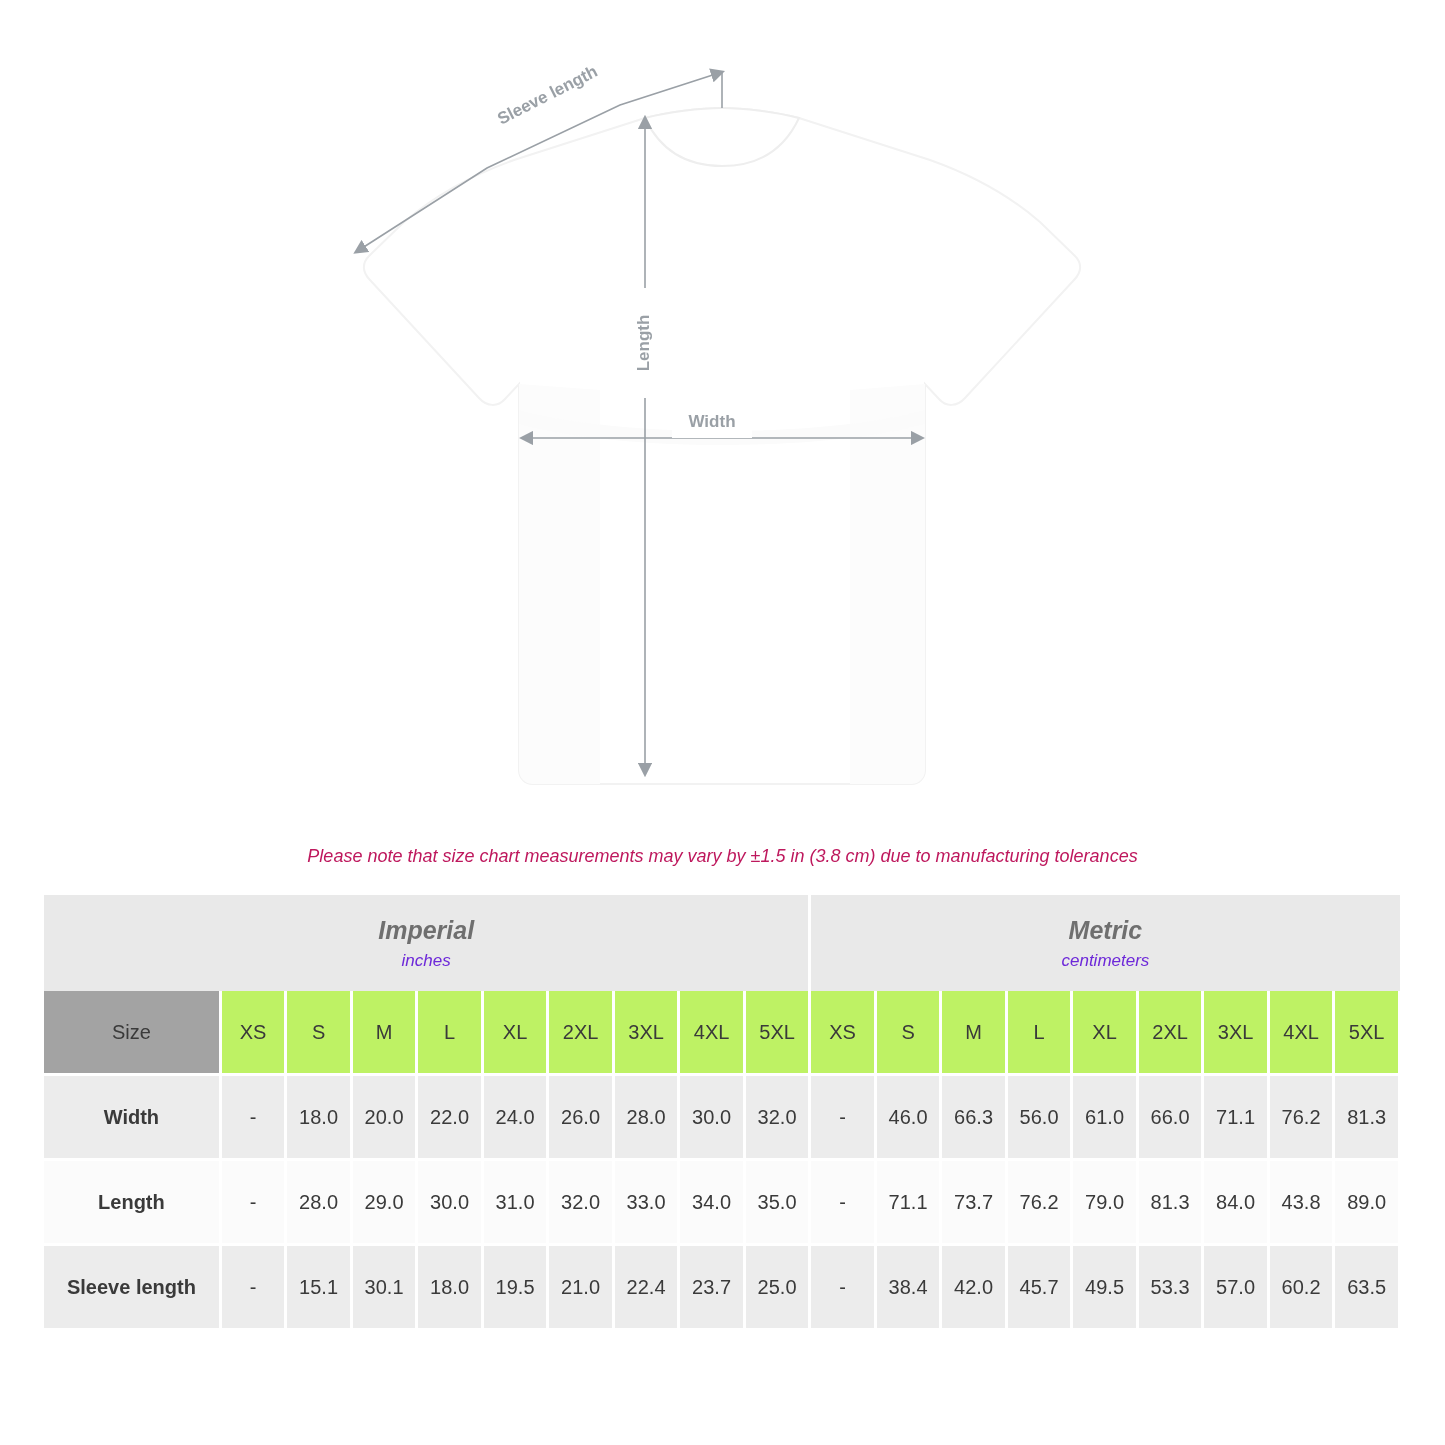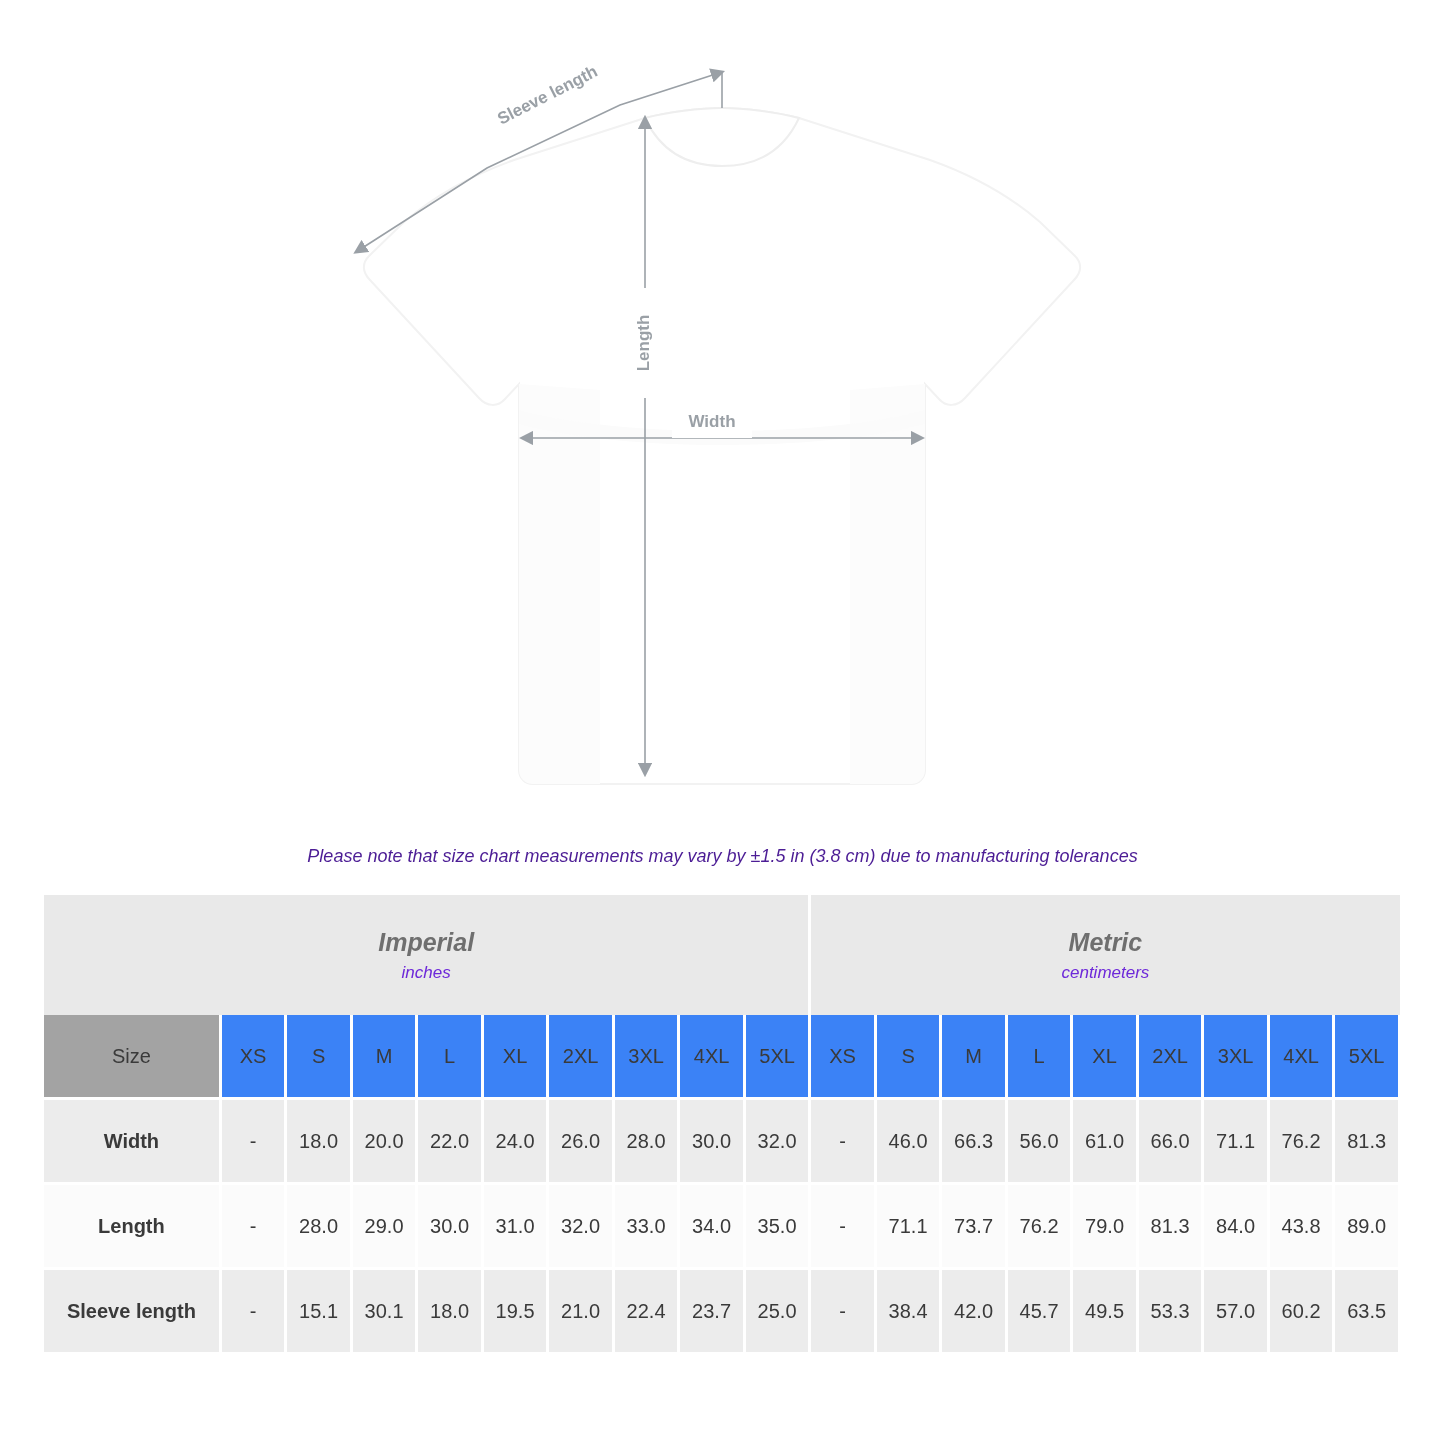--- a/index.html
+++ b/index.html
@@ -39,21 +39,21 @@
   .chart-title {
     font-size: 30px;
     font-weight: bold;
     color: #2d2d2d;
     letter-spacing: 0.2px;
   }
   .chart-note {
     margin-top: 16px;
     font-size: 18px;
     font-style: italic;
-    color: #4c1d95;
+    color: #be185d;
     text-align: center;
   }
 
   
   .table-wrap {
     margin: 28px 44px 0 44px;
     width: 1357px;
   }
   table.size-table {
     border-collapse: collapse;
@@ -61,21 +61,21 @@
     table-layout: fixed;
   }
   table.size-table td, table.size-table th {
     text-align: center;
     vertical-align: middle;
     font-weight: normal;
     padding: 0;
   }
   .unit-row td {
     background: #e9e9e9;
-    height: 120px;
+    height: 96px;
     border-right: 3px solid #ffffff;
     margin-top: 38px;
   }
   .unit-row td:last-child { border-right: none; }
   .unit-name {
     font-size: 25px;
     font-style: italic;
     font-weight: bold;
     color: #6f6f6f;
   }
@@ -94,21 +94,21 @@
     font-weight: bold;
     color: #3a3a3a;
     border-right: 3px solid #ffffff;
     border-bottom: 3px solid #ffffff;
   }
   .hdr-row td.rowlabel {
     background: #a3a3a3;
     font-size: 20px;
   }
   .hdr-row td.cell {
-    background: #3b82f6;
+    background: #bef264;
   }
 
   .data-row td {
     height: 82px;
     font-size: 20px;
     color: #3a3a3a;
     border-right: 3px solid #ffffff;
     border-bottom: 3px solid #ffffff;
   }
   .data-row td.rowlabel {

